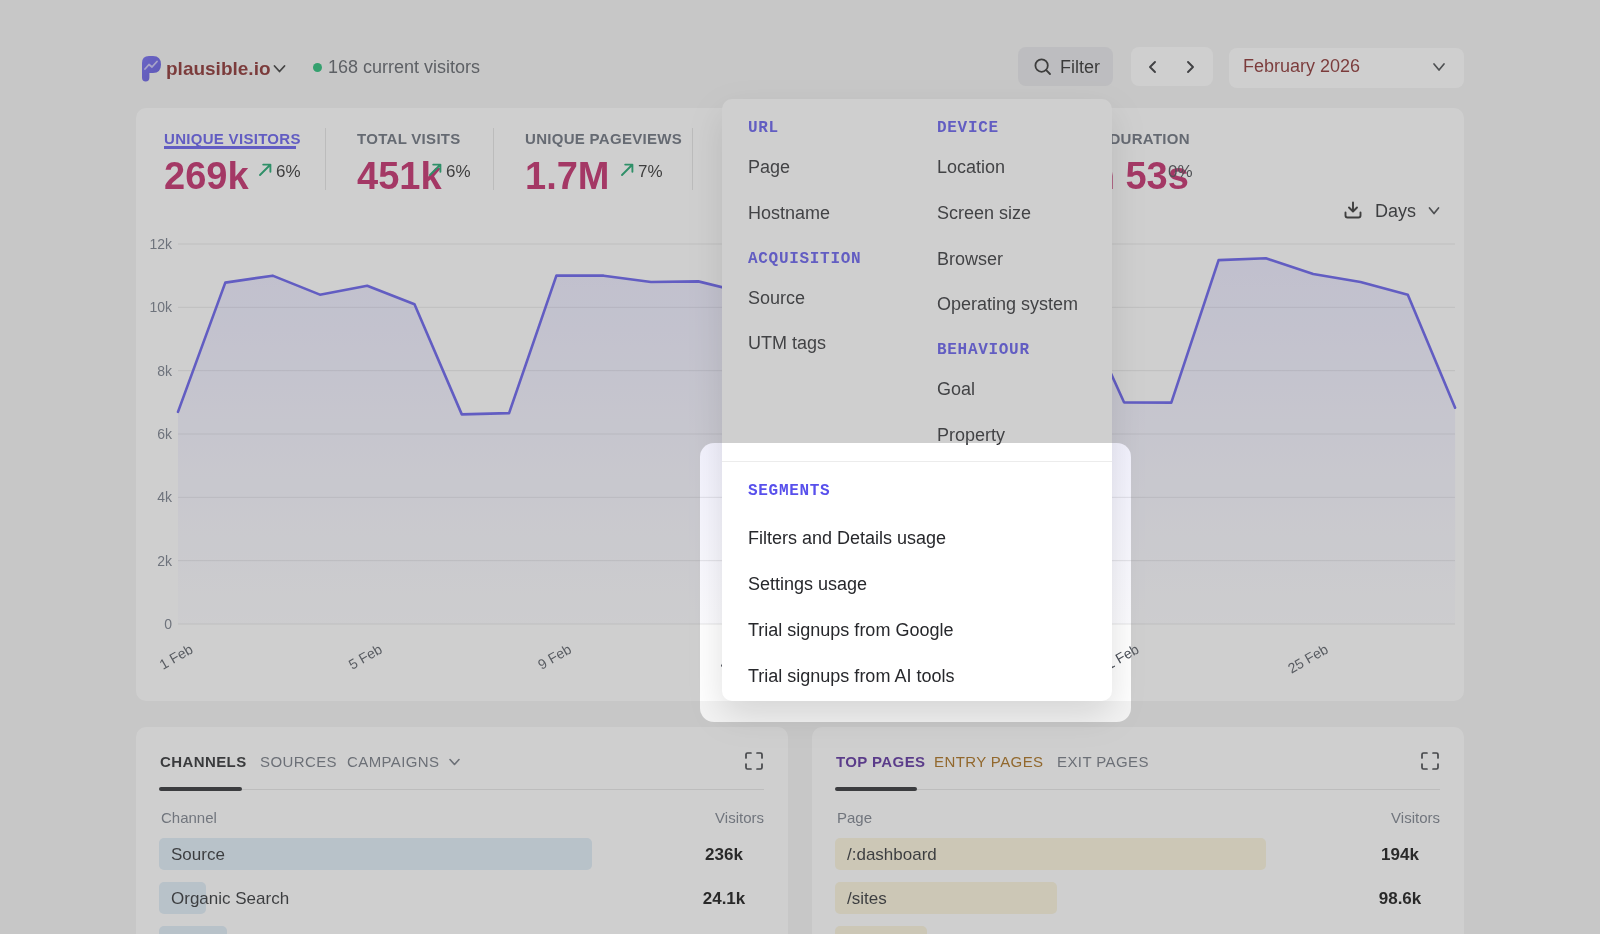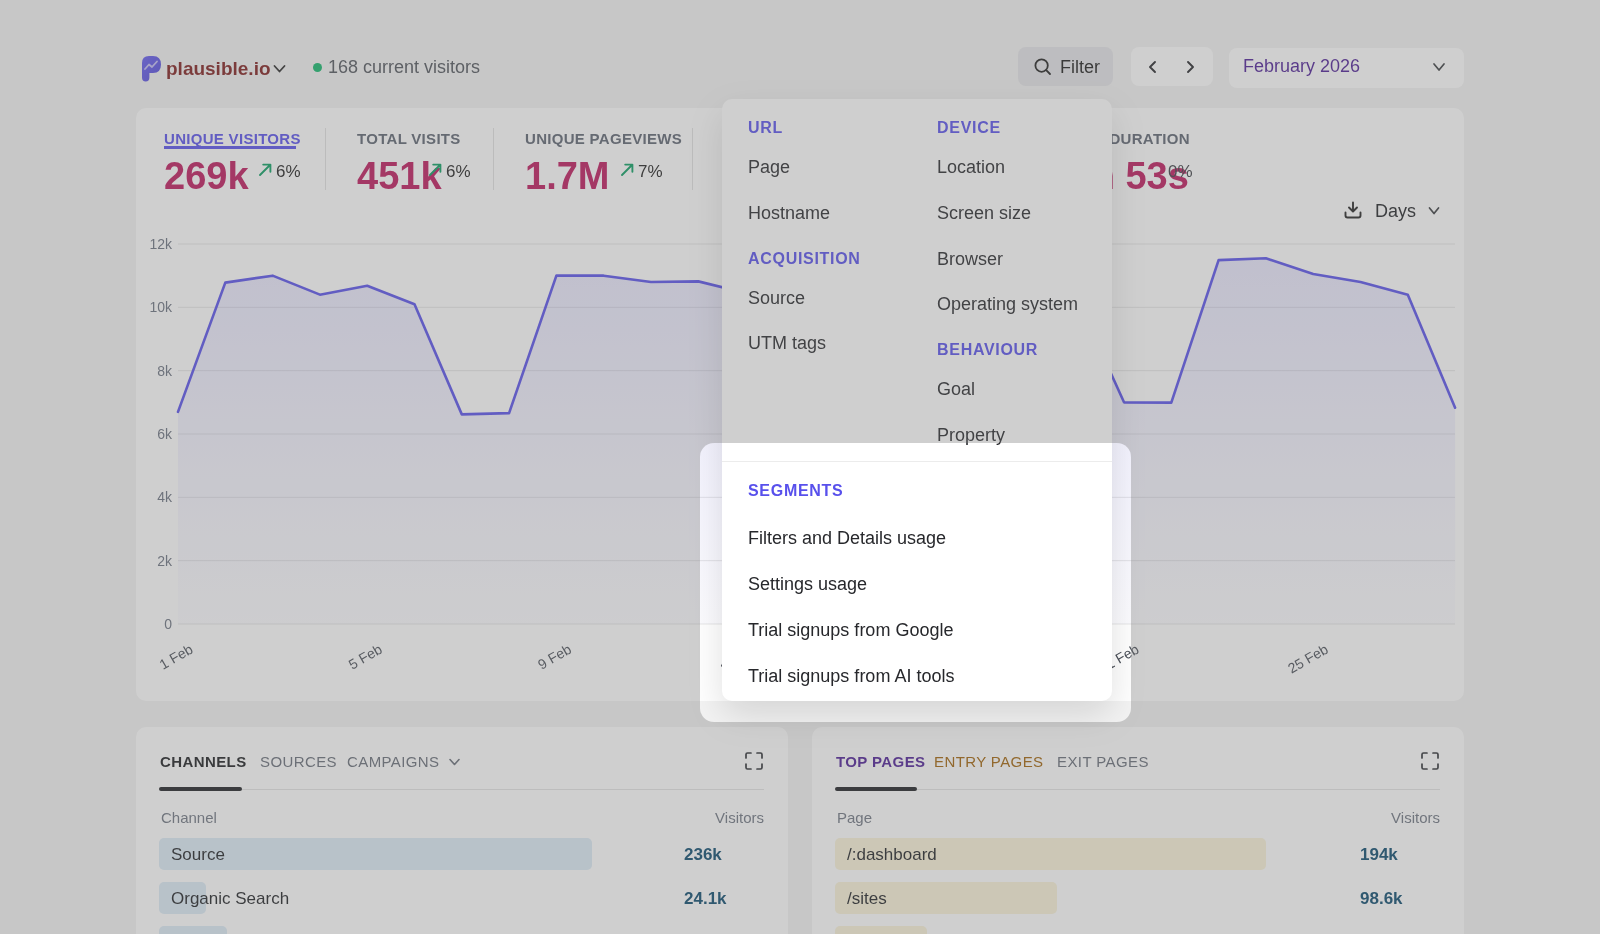--- a/index.html
+++ b/index.html
@@ -4,25 +4,25 @@
 <style>
   * { margin:0; padding:0; box-sizing:border-box; }
   html,body { width:1600px; height:934px; overflow:hidden; }
   body { font-family:"Liberation Sans", sans-serif; background:#f3f3f3; position:relative; }
   .abs { position:absolute; }
   .card { position:absolute; background:#fff; border-radius:10px; }
   .statlabel { position:absolute; font-size:15px; font-weight:bold; color:#5d6471; letter-spacing:.3px; white-space:nowrap; }
   .statval { position:absolute; font-size:38px; font-weight:bold; color:#be185d; white-space:nowrap; }
   .delta { position:absolute; font-size:17px; color:#232323; white-space:nowrap; }
   .vdiv { position:absolute; width:1px; background:#e2e2e2; }
-  .ddh { position:absolute; font-size:16px; font-weight:bold; color:#5850ec; letter-spacing:.7px; }
+  .ddh { position:absolute; font-size:16px; font-weight:bold; color:#5850ec; letter-spacing:.7px;font-family:Liberation Mono, monospace; }
   .ddi { position:absolute; font-size:18px; color:#27282c; }
   .tab { position:absolute; font-size:15px; font-weight:bold; letter-spacing:.4px; white-space:nowrap; }
   .rowname { position:absolute; font-size:17px; color:#1d1f23; }
-  .rowval { position:absolute; font-size:17px; font-weight:600; color:#0c4a6e; text-align:left; }
+  .rowval { position:absolute; font-size:17px; font-weight:600; color:#000000; text-align:center; }
   .bar { position:absolute; height:32px; border-radius:5px; }
   .colhead { position:absolute; font-size:15px; color:#6f7682;text-align:center; }
 </style>
 </head>
 <body>
 
 <svg class="abs" style="left:142px;top:56px" width="19" height="26" viewBox="0 0 19 26">
   <defs>
       <linearGradient id="lg" x1="0" y1="0" x2="1" y2="1">
     <stop offset="0" stop-color="#655cf0"></stop>
@@ -48,21 +48,21 @@
 
 <div class="abs" style="left:1131px;top:47px;width:82px;height:39px;background:#fff;border-radius:8px"></div>
 <svg class="abs" style="left:1147px;top:60px" width="11" height="14" viewBox="0 0 11 14">
     <path d="M8,2 L3,7 L8,12" fill="none" stroke="#25262a" stroke-width="1.9" stroke-linecap="round" stroke-linejoin="round"></path>
   </svg>
 <svg class="abs" style="left:1185px;top:60px" width="11" height="14" viewBox="0 0 11 14">
     <path d="M3,2 L8,7 L3,12" fill="none" stroke="#25262a" stroke-width="1.9" stroke-linecap="round" stroke-linejoin="round"></path>
   </svg>
 
 <div class="abs" style="left:1229px;top:48px;width:235px;height:40px;background:#fff;border-radius:8px"></div>
-<div class="abs" style="left:1243px;top:56px;font-size:18px;font-weight:500;color:#4c1d95">February 2026</div>
+<div class="abs" style="left:1243px;top:56px;font-size:18px;font-weight:500;color:#7f1d1d">February 2026</div>
 <svg class="abs" style="left:1431px;top:61px" width="16" height="12" viewBox="0 0 16 12">
     <path d="M3,3 L8,9 L13,3" fill="none" stroke="#3a3c40" stroke-width="1.7" stroke-linecap="round" stroke-linejoin="round"></path>
   </svg>
 
 <div class="card" style="left:136px;top:108px;width:1328px;height:593px"></div>
 
 <div class="statlabel" style="left:164px;top:130px;color:#5850ec">UNIQUE VISITORS</div>
 <div class="abs" style="left:164px;top:146px;width:132px;height:2.5px;background:#5850ec"></div>
 <div class="statval" style="left:164px;top:155px">269k</div>
 <svg class="abs" style="left:258px;top:162px" width="15" height="15" viewBox="0 0 15 15">

